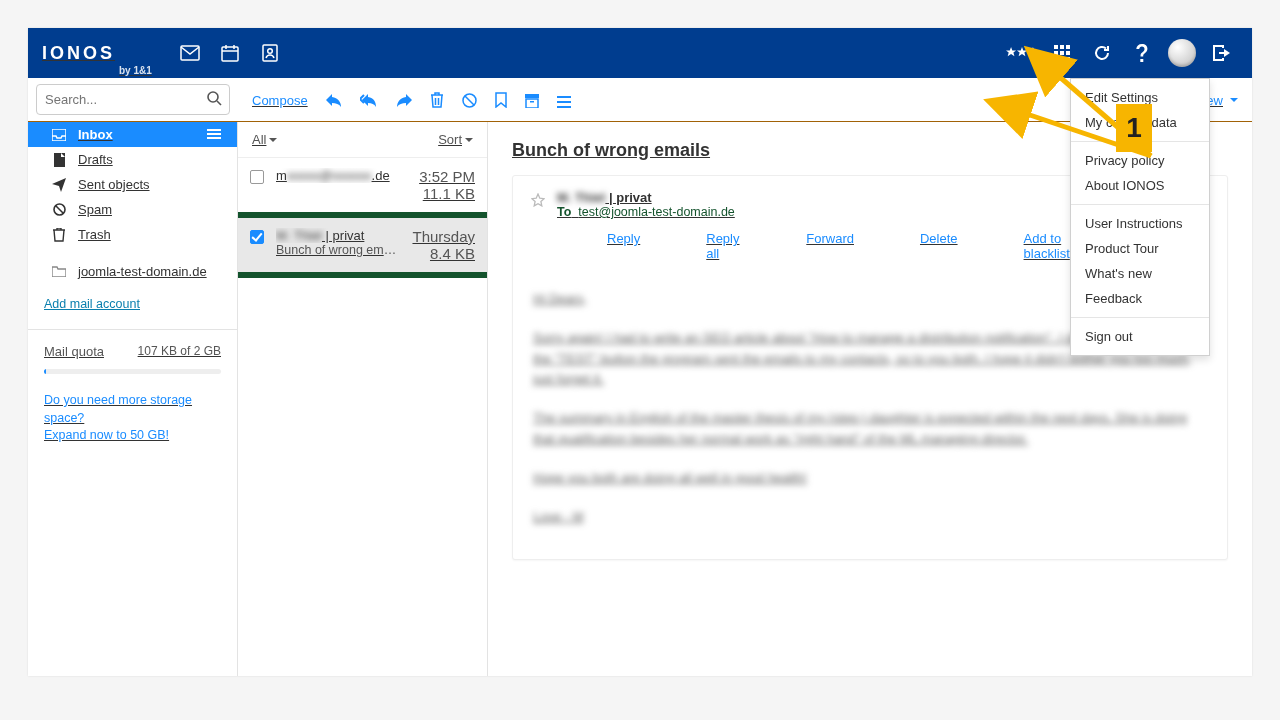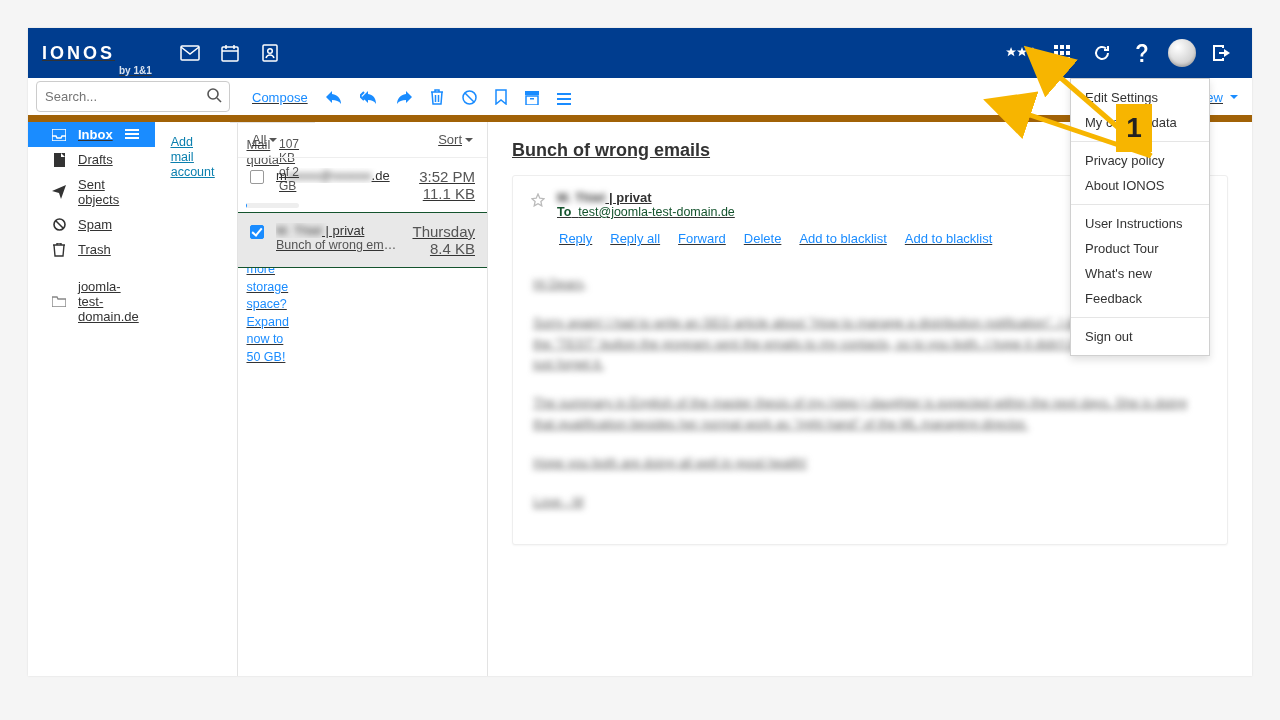--- a/index.html
+++ b/index.html
@@ -9,50 +9,50 @@
 
   .topbar { height: 50px; background: #003d8f; display: flex; align-items: center; padding: 0 14px; color: #fff; }
   .logo { font-weight: 700; letter-spacing: 3px; font-size: 18px; margin-right: 14px; display:flex; align-items:center;}
   .logo .by { font-size: 10px; letter-spacing: 0; margin-left: 4px; opacity:.85;margin-top:34px;}
   .top-icon { width: 32px; height: 32px; display: flex; align-items: center; justify-content: center; cursor: pointer; }
   .topbar-left { display: flex; align-items: center; gap: 8px; }
   .topbar-right { margin-left: auto; display: flex; align-items: center; gap: 8px; }
   .stars { display:flex; gap:-2px;}
   .avatar-circle { width: 28px; height: 28px; border-radius: 50%; background: radial-gradient(circle at 35% 30%, #fff, #cfcfcf 70%); box-shadow: inset 0 -2px 3px rgba(0,0,0,.2); }
 
-  .subbar { height: 44px; border-bottom: 7px solid #a16207; display:flex; align-items:center;}
+  .subbar { height: 44px; border-bottom: 1px solid #a16207; display:flex; align-items:center;}
   .searchwrap { width: 210px; padding: 0 8px; }
   .searchbox { position: relative; }
   .searchbox input { width: 100%; height: 31px; border: 1px solid #ccc; border-radius: 4px; padding: 4px 30px 4px 8px; font-size: 13px; color:#777;}
   .searchbox .mag { position:absolute; right:8px; top:7px; color:#555;}
   .toolbar { flex:1; display:flex; align-items:flex-end; gap: 18px; padding: 0 14px; color:#1a8cff; position:relative;}
   .tool { cursor:pointer; display:flex; align-items:center; gap:4px; }
   .tool svg, .top-icon svg { display:block; }
   .view-toggle { margin-left:auto; color:#1a8cff; }
 
   .body3 { display:flex; height: calc(100% - 94px); }
-  .col1 { width: 210px; border-right:1px solid #e3e3e3; display:flex; flex-direction:row; }
+  .col1 { width: 210px; border-right:1px solid #e3e3e3; display:flex; flex-direction:column; }
   .folders { padding-top:0; }
   .folder { display:flex; align-items:center; gap:12px; padding: 5px 16px 5px 24px; cursor:pointer; color:#333;}
   .folder .ico { width:14px; display:flex; justify-content:center; color:#333;}
   .folder.active { background:#1a8cff; color:#fff; font-weight:600;}
   .folder.active .ico { color:#fff;}
   .folder .ham { margin-left:auto; color:#fff;}
   .addmail { padding: 12px 16px 18px 16px; }
   .addmail a { color:#0a7fae; text-decoration:underline; cursor:pointer; font-size:12.5px;}
   .quota { border-top:1px solid #e3e3e3; padding:14px 16px; }
   .quota-head { display:flex; justify-content:space-between; color:#555; font-size:13px;}
   .quota-bar { height:5px; background:#eee; border-radius:3px; margin-top:10px; overflow:hidden;}
   .quota-bar div{ height:100%; width:1%; background:#1a8cff;}
   .quota-link { margin-top:18px; color:#1a8cff; font-size:12.5px; line-height:1.4; cursor:pointer;}
 
   .col2 { width: 250px; border-right:1px solid #e3e3e3; }
   .listhead { display:flex; justify-content:space-between; align-items:center; padding:10px 14px; border-bottom:1px solid #eee; color:#555;}
   .listhead span{cursor:pointer;}
-  .mrow { display:flex; gap:12px; padding:10px 12px; border-bottom:1px solid #14532d; cursor:pointer;}
+  .mrow { display:flex; gap:12px; padding:10px 12px; border-bottom:6px solid #14532d; cursor:pointer;}
   .mrow.sel { background:#e8e8e8;}
   .mrow .chk { width:14px; height:14px; border:1px solid #999; border-radius:2px; margin-top:2px; flex-shrink:0;}
   .mrow .chk.on { background:#1a8cff; border-color:#1a8cff; position:relative;}
   .mrow .chk.on:after{content:""; position:absolute; left:3px; top:0px; width:4px; height:8px; border:solid #fff; border-width:0 2px 2px 0; transform:rotate(40deg);}
   .mrow .mid { flex:1; min-width:0;}
   .mrow .from { color:#333; white-space:nowrap; overflow:hidden; text-overflow:ellipsis;}
   .mrow .subj { color:#555; white-space:nowrap; overflow:hidden; text-overflow:ellipsis; font-size:12.5px;}
   .mrow .right { text-align:right; color:#555; font-size:15px; white-space:nowrap;}
   .blur { filter: blur(3px); display:inline-block;}
 
@@ -60,21 +60,21 @@
   .subjectH { font-size:18px; font-weight:700; margin-bottom:14px;}
   .msgcard { background:#fff; border:1px solid #eee; border-radius:3px; padding:14px 18px; box-shadow:0 1px 2px rgba(0,0,0,.04);}
   .msghead { display:flex; gap:12px; align-items:flex-start;}
   .msghead .star { color:#bbb; margin-top:3px;}
   .msghead .who { flex:1;}
   .msghead .name { font-weight:700; }
   .msghead .to { color:#14532d; font-size:12.5px; margin-top:0;}
   .msghead .date { color:#777; font-size:12.5px;}
   .badge { background:#eee; border-radius:12px; padding:4px 10px; color:#555; font-size:12px; margin-left:8px;}
   .msgacts { display:flex; gap:18px; margin:12px 0 0 28px; font-size:13px;}
-  .msgacts span{ color:#1a8cff; cursor:pointer;}
+  .msgacts span{ color:#1a8cff; cursor:pointer;margin-left:48px;}
   .msgbody { margin:28px 0 0 2px; color:#888; line-height:1.6; filter: blur(3px); user-select:none;}
   .msgbody p { margin-bottom:18px; color:#666;}
 
   .dropdown { position:absolute; top:50px; right:42px; width:140px; background:#fff; border:1px solid #d0d0d0; box-shadow:0 4px 8px rgba(0,0,0,.12); z-index:50;}
   .dropdown .grp { padding:6px 0; border-bottom:1px solid #e5e5e5;}
   .dropdown .grp:last-child{border:none;}
   .dropdown .itm { padding:5px 14px; cursor:pointer; color:#333; font-size:13px;}
 
   .callout-num { position:absolute; top:104px; left:1116px; width:36px; height:48px; background:#f7b500; color:#222; font-size:28px; font-weight:700; display:flex; align-items:center; justify-content:center; z-index:60;}
   .arrow-svg { position:absolute; top:36px; left:36px; z-index:55; pointer-events:none;}

